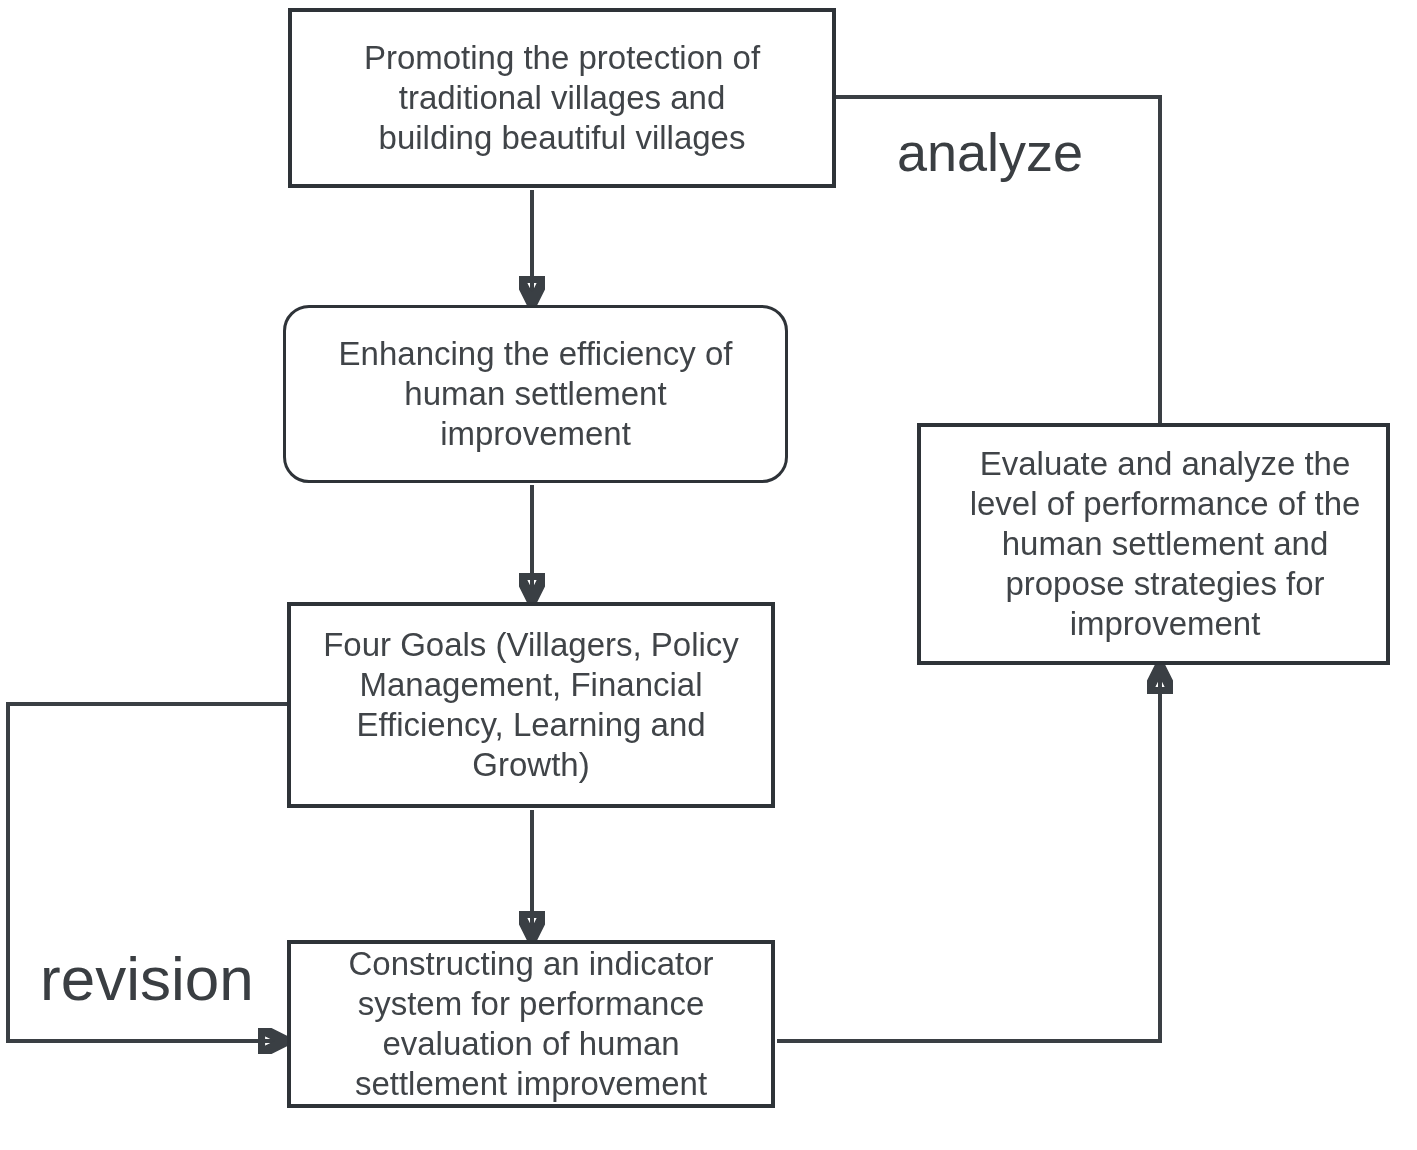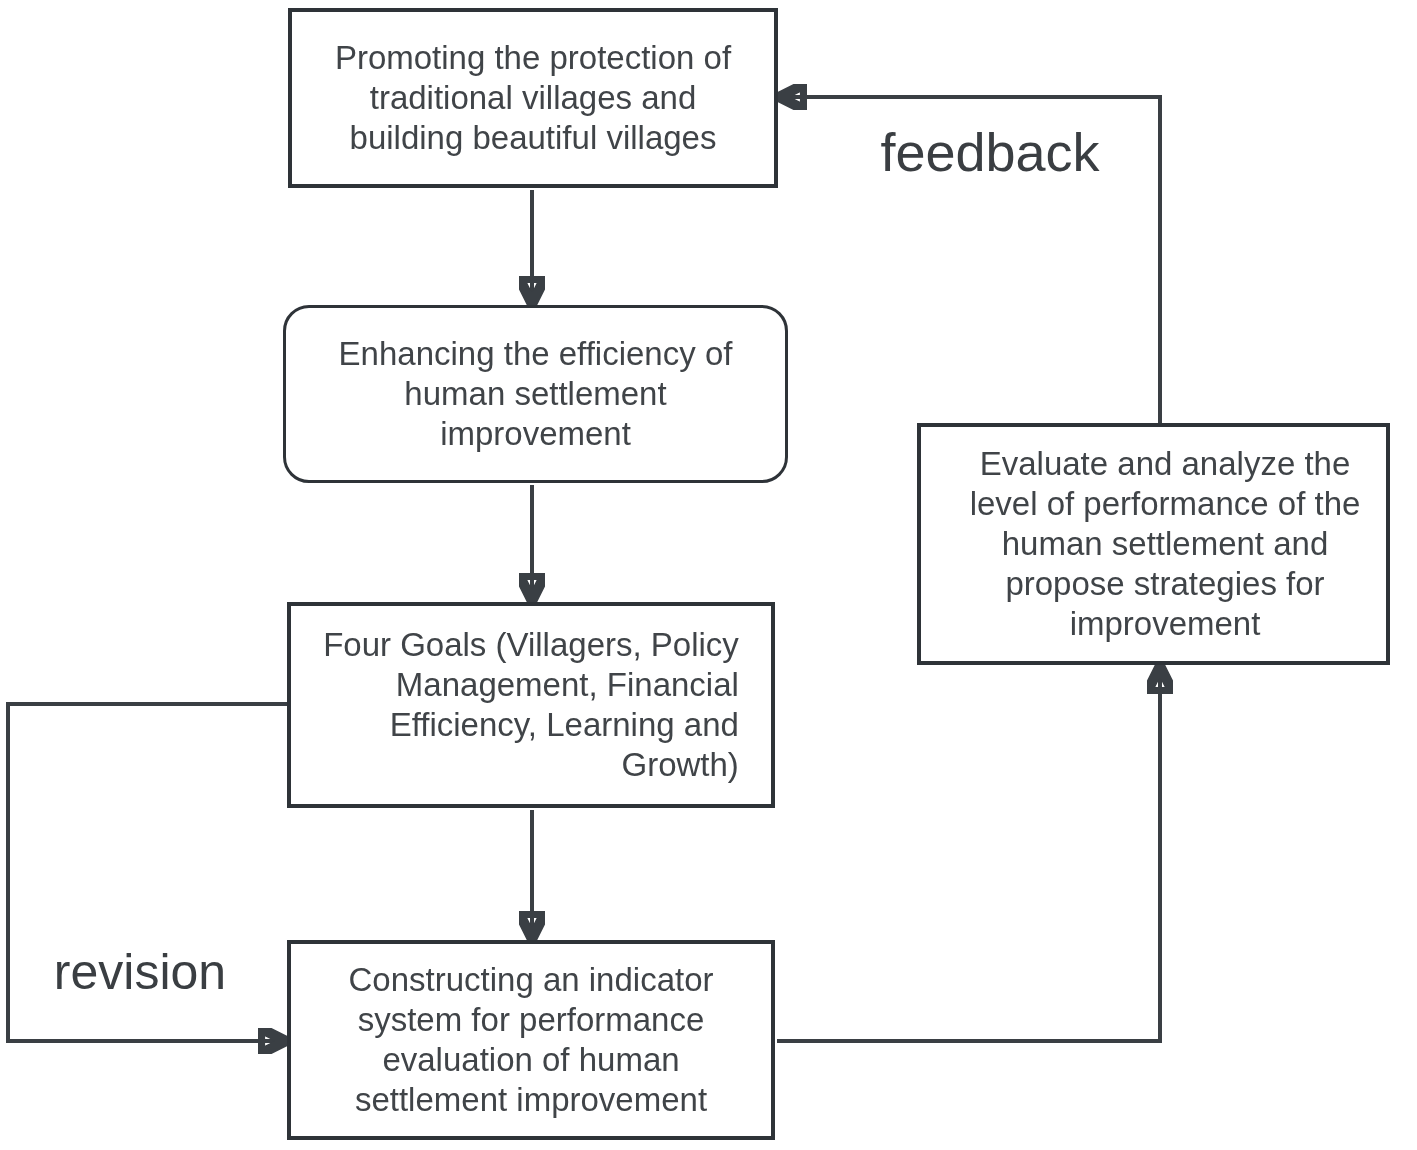--- a/index.html
+++ b/index.html
@@ -41,33 +41,33 @@
     white-space: pre-line;
     padding: 0 4px;
   }
   .node.rect {
     border: 4px solid #2e3338;
   }
   .node.rounded {
     border: 3.5px solid #2e3338;
     border-radius: 26px;
   }
-  .node-promote    { left: 288px; top: 8px;    width: 490px; height: 180px; }
+  .node-promote    { left: 288px; top: 8px;    width: 548px; height: 180px; }
   .node-enhance    { left: 283px; top: 305px;  width: 505px; height: 178px; }
-  .node-goals      { left: 287px; top: 602px;  width: 488px; height: 206px; text-align: right; }
-  .node-indicator  { left: 287px; top: 940px;  width: 488px; height: 200px; }
+  .node-goals      { left: 287px; top: 602px;  width: 488px; height: 206px; }
+  .node-indicator  { left: 287px; top: 940px;  width: 488px; height: 168px; }
   .node-evaluate   { left: 917px; top: 423px;  width: 473px; height: 242px; padding-left: 27px; }
   .flow-label {
     position: absolute;
     color: #3a3e42;
     text-align: center;
     line-height: 1.2;
   }
   .label-feedback { left: 860px; top: 120px; width: 260px; font-size: 54px; }
-  .label-revision { left: 40px;  top: 942px; width: 200px; font-size: 50px; }
+  .label-revision { left: 40px;  top: 942px; width: 200px; font-size: 62px; }
 </style>
 </head>
 <body>
 
 <div class="canvas">
 
   <svg class="connectors" width="1417" height="1150" viewBox="0 0 1417 1150" xmlns="http://www.w3.org/2000/svg">
     <defs>
       <marker id="arrowhead" viewBox="0 0 10 10" refX="8.5" refY="5" markerWidth="7.5" markerHeight="6.5" orient="auto">
         <path d="M0,0 L10,5 L0,10 z" fill="#3a3f44" stroke="none"></path>
@@ -114,17 +114,17 @@
   </div>
 
   <div class="node rect node-evaluate">
     <span>Evaluate and analyze the
 level of performance of the
 human settlement and
 propose strategies for
 improvement</span>
   </div>
 
-  <div class="flow-label label-feedback">feedback</div>
+  <div class="flow-label label-feedback">analyze</div>
 
   <div class="flow-label label-revision">revision</div>
 
 </div>
 
 </body></html>

